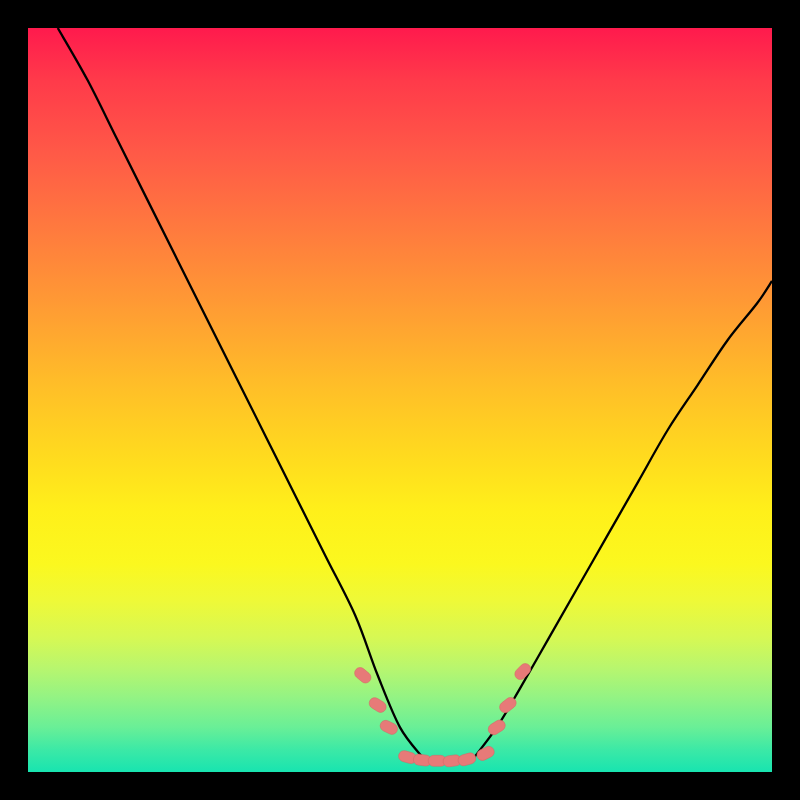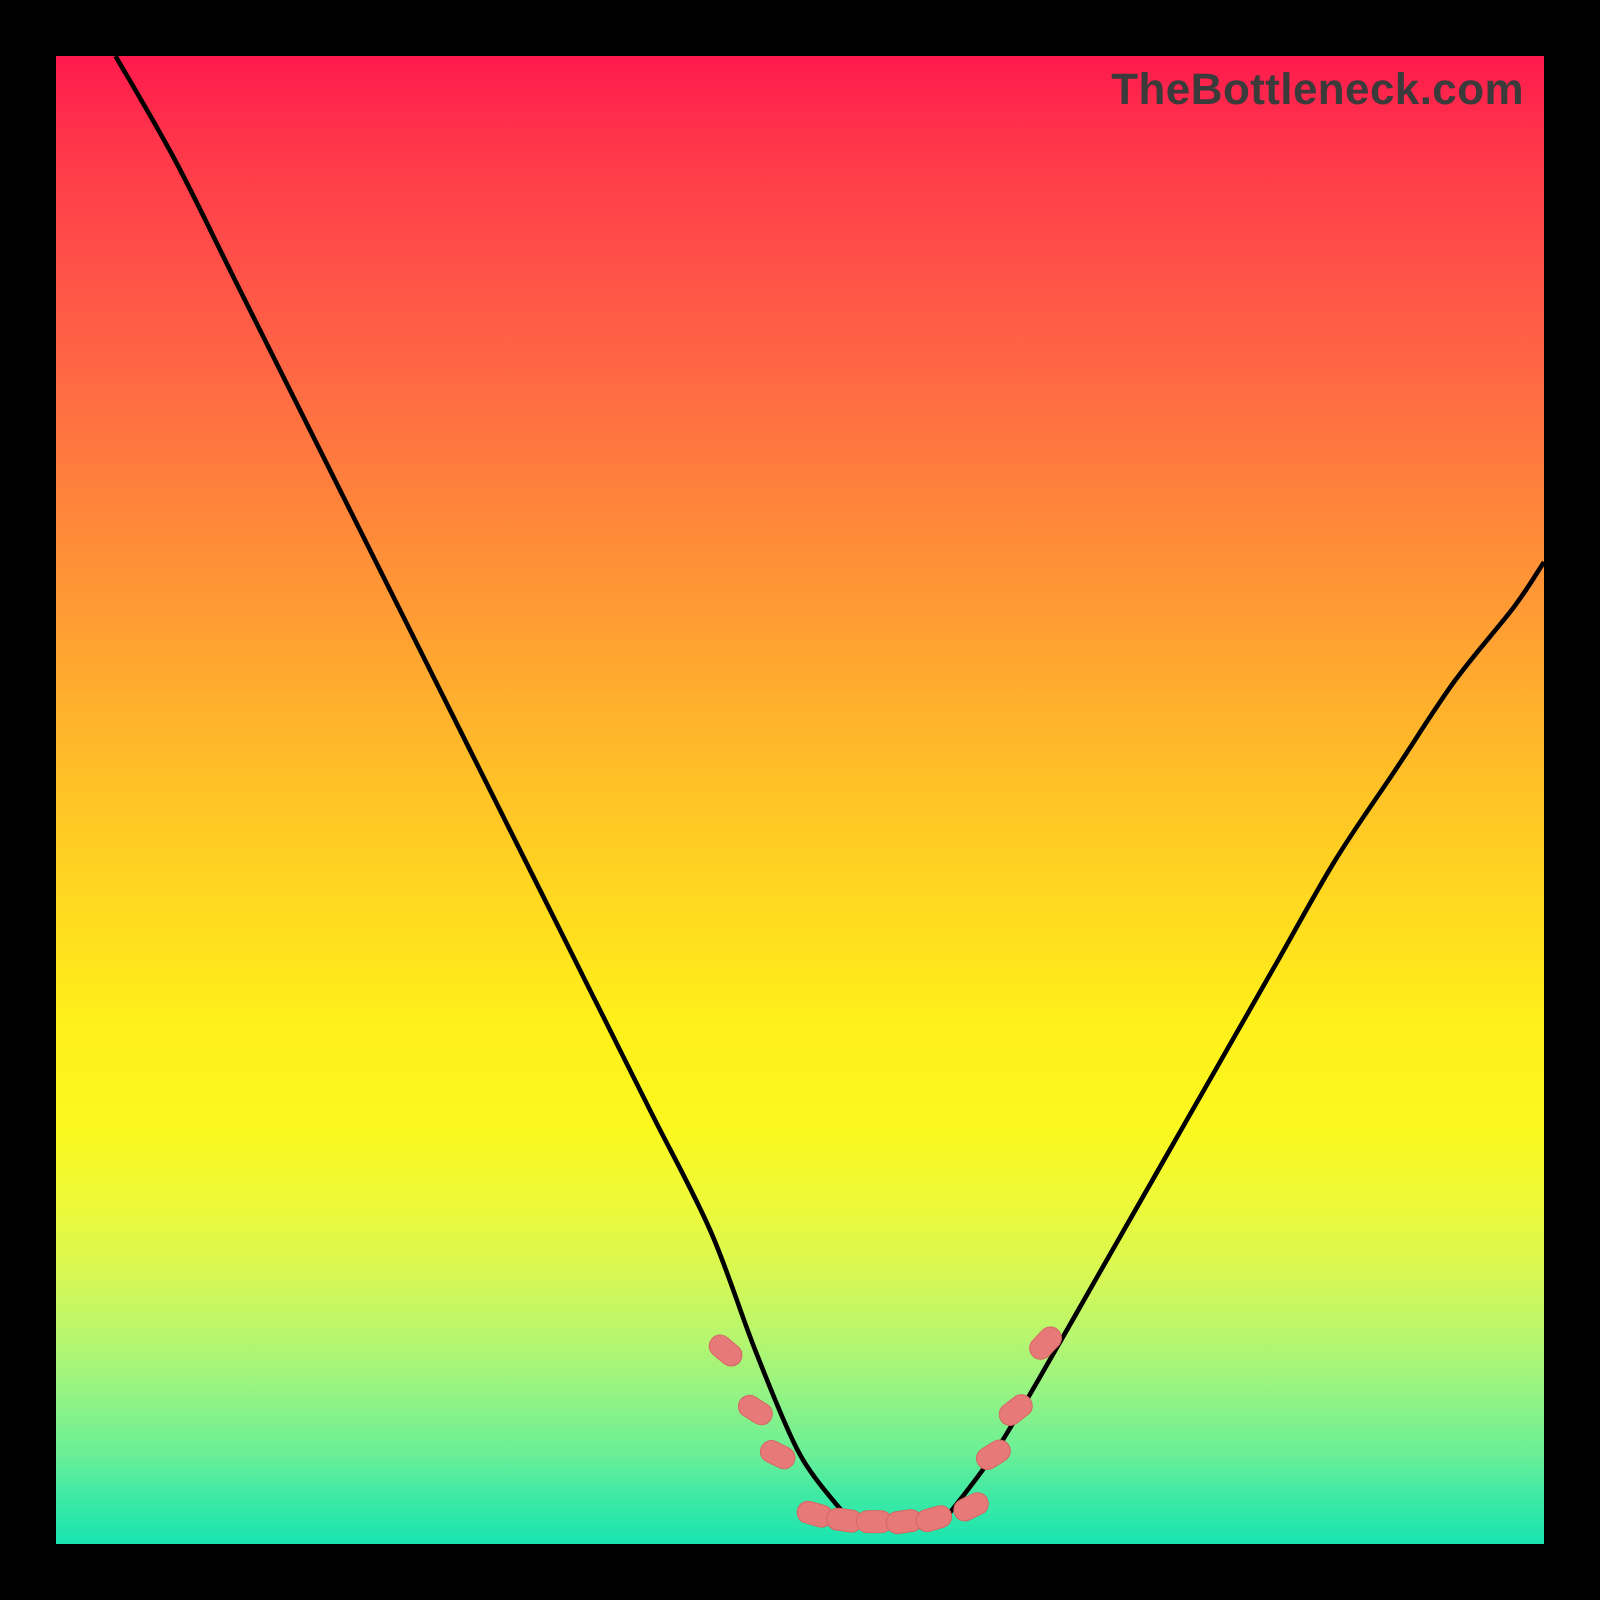--- a/index.html
+++ b/index.html
@@ -67,21 +67,20 @@
     fill: #e77a78;
     stroke: #d66764;
     stroke-width: 0.5;
   }
 </style>
 </head>
 <body>
 
 <div class="frame">
   <div class="plot-area">
-    <div class="watermark">TheBottleneck.com</div>
 
     <svg class="curves" viewBox="0 0 744 744" preserveAspectRatio="none">
       <path id="left-curve" class="curve" d="M 29.76 0 C 34.72 8.679999999999987, 49.6 33.47999999999992, 59.52 52.07999999999993 C 69.44 70.67999999999994, 79.36 91.76, 89.28 111.60000000000002 C 99.2 131.44000000000003, 109.12 151.28, 119.04 171.12 C 128.96 190.96, 138.88000000000002 210.79999999999998, 148.8 230.64 C 158.72 250.48, 168.64 270.32000000000005, 178.56 290.16 C 188.48000000000002 310, 198.40000000000003 329.84000000000003, 208.32000000000002 349.68 C 218.24 369.52, 228.16000000000003 389.36, 238.08 409.2 C 248 429.03999999999996, 257.91999999999996 448.88, 267.84 468.72 C 277.76 488.56000000000006, 287.68 508.40000000000003, 297.6 528.24 C 307.52000000000004 548.08, 318.68 567.92, 327.36 587.76 C 336.04 607.6, 342.24 628.68, 349.68 647.28 C 357.12 665.88, 364.56 685.72, 372 699.36 C 379.44 713, 390.6 724.16, 394.32 729.12"></path>
       <path id="right-curve" class="curve" d="M 446.4 729.12 C 450.12 724.16, 461.28000000000003 710.52, 468.72 699.36 C 476.16 688.2, 482.36 677.04, 491.04 662.16 C 499.72 647.28, 510.88 627.44, 520.8 610.08 C 530.7199999999999 592.72, 540.6399999999999 575.36, 550.56 558 C 560.48 540.64, 570.4000000000001 523.28, 580.32 505.91999999999996 C 590.24 488.55999999999995, 600.16 471.2, 610.0799999999999 453.84 C 619.9999999999999 436.47999999999996, 629.9200000000001 417.88, 639.84 401.76 C 649.76 385.64, 659.6800000000001 372, 669.6 357.12 C 679.52 342.24, 689.44 326.12, 699.36 312.48 C 709.28 298.84000000000003, 721.6800000000001 285.2, 729.12 275.28 C 736.56 265.35999999999996, 741.52 256.67999999999995, 744 252.95999999999998"></path>
       <path id="valley" class="curve" d="M 372 729.12 C 375.72 729.74, 386.88 732.22, 394.32 732.84 C 401.76 733.46, 407.96000000000004 733.46, 416.64000000000004 732.84 C 425.32000000000005 732.22, 441.44 729.74, 446.4 729.12"></path>
       <g id="markers">
           <rect x="325.8" y="641.78" width="18" height="11" rx="5.5" class="marker" transform="rotate(40 334.8 647.28)"></rect>
           <rect x="340.68" y="671.54" width="18" height="11" rx="5.5" class="marker" transform="rotate(32 349.68 677.04)"></rect>
           <rect x="351.84" y="693.86" width="18" height="11" rx="5.5" class="marker" transform="rotate(26 360.84 699.36)"></rect>
           <rect x="370.44" y="723.62" width="18" height="11" rx="5.5" class="marker" transform="rotate(16 379.44 729.12)"></rect>

